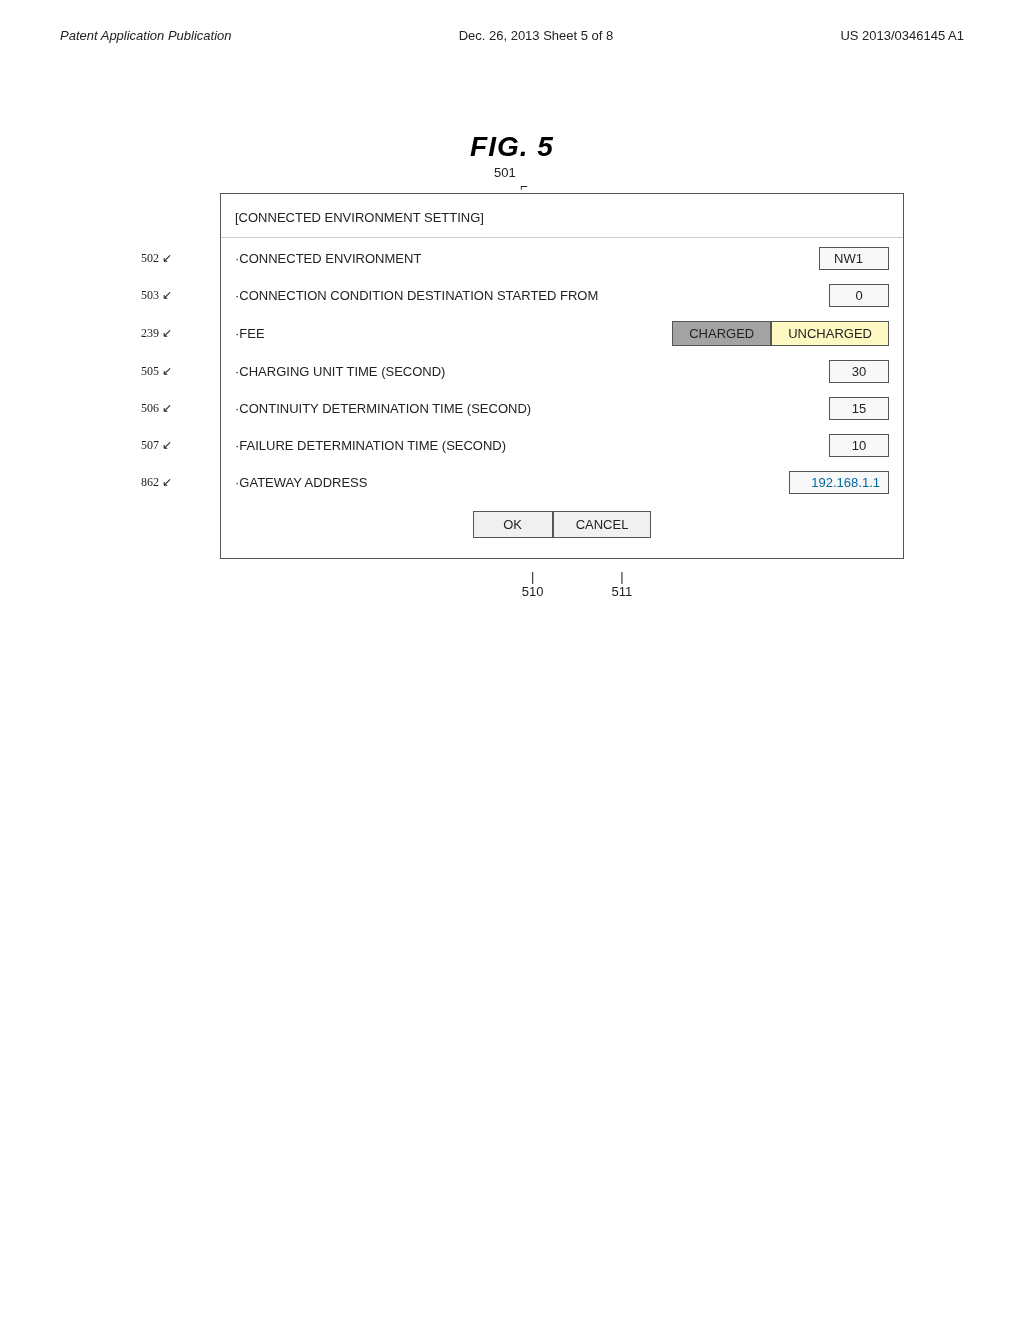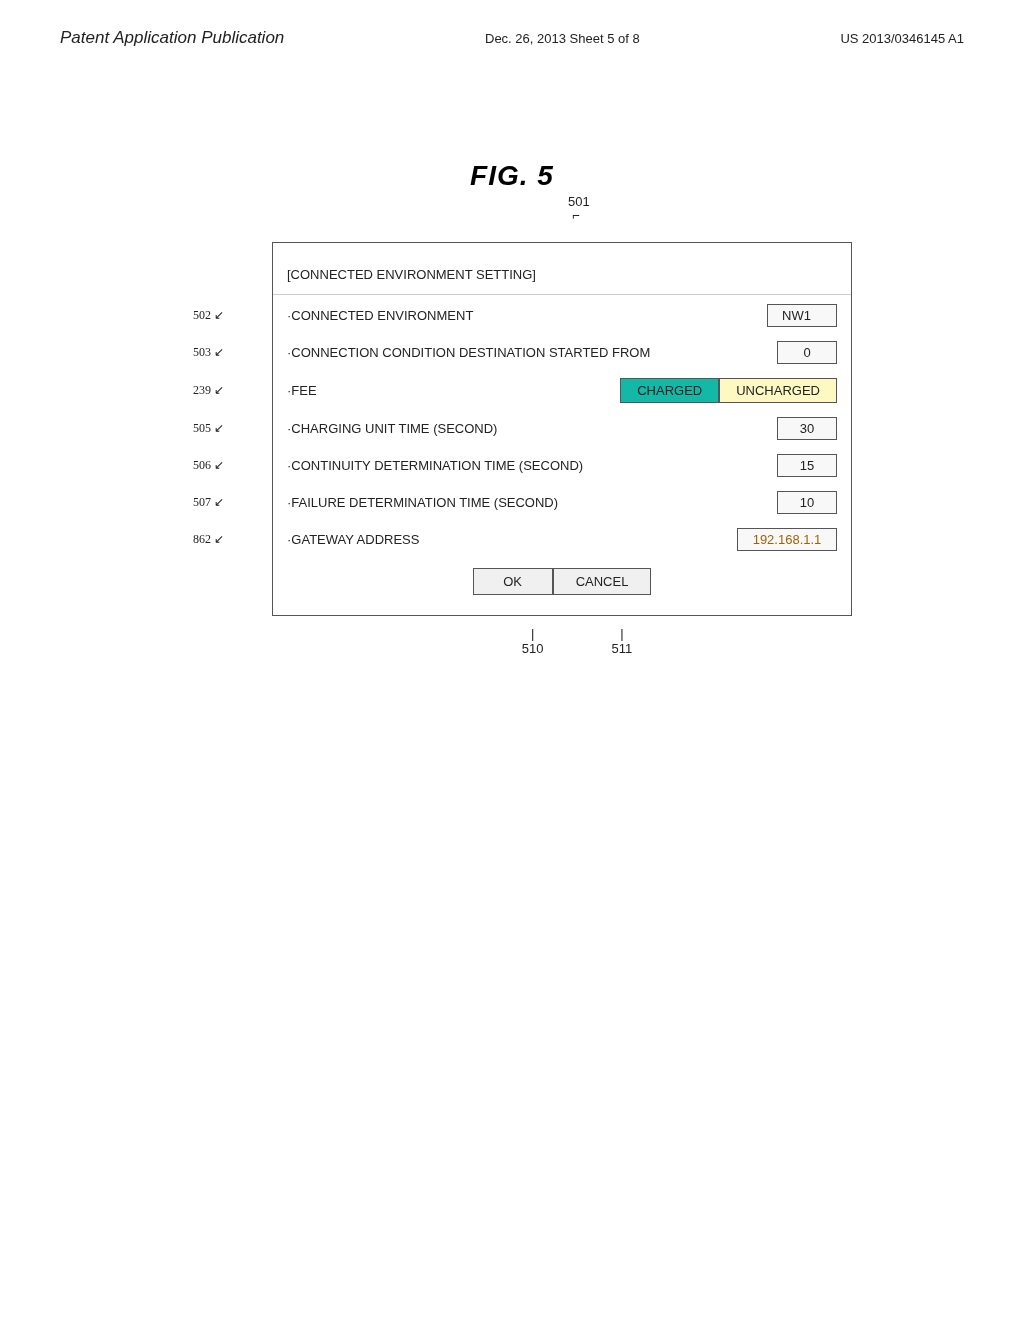--- a/index.html
+++ b/index.html
@@ -21,52 +21,51 @@
       display: flex;
       justify-content: space-between;
       align-items: center;
       padding: 28px 60px 0 60px;
       font-size: 13px;
       color: #222;
     }
 
     .header-left {
       font-style: italic;
-      font-size: 17px;
+      font-size: 13px;
     }
 
     .header-center {
       font-size: 13px;
     }
 
     .header-right {
       font-size: 13px;
     }
 
     .fig-title {
       text-align: center;
-      margin-top: 112px;
+      margin-top: 88px;
       font-size: 28px;
       font-weight: bold;
       font-style: italic;
       letter-spacing: 1px;
     }
 
     .diagram-area {
       display: flex;
       justify-content: center;
       margin-top: 30px;
     }
 
     .dialog-box {
       border: 1.5px solid #555;
       background: #ffffff;
-      padding: 18px 0 14px 0;
-      width: 580px;
-      margin-top: 20px;
+      padding: 10px 0 14px 0;
+      width: 684px;
     }
 
     .dialog-title-row {
       padding: 6px 14px 10px 14px;
       font-size: 13px;
       font-weight: normal;
       color: #222;
     }
 
     .dialog-row {
@@ -107,23 +106,23 @@
       color: #222;
       min-width: 60px;
       text-align: center;
     }
 
     .input-box-wide {
       border: 1.5px solid #555;
       background: #f8f8f8;
       padding: 3px 8px;
       font-size: 13px;
-      color: #a16207;
+      color: #0369a1;
       min-width: 100px;
-      text-align: center;
+      text-align: right;
     }
 
     .button-row {
       display: flex;
       justify-content: center;
       align-items: flex-start;
       padding: 10px 14px 6px 14px;
       gap: 0;
       position: relative;
     }
@@ -148,21 +147,21 @@
       border: 1.5px solid #555;
       background: #fef9c3;
       padding: 4px 16px;
       font-size: 13px;
       color: #222;
       min-width: 90px;
       text-align: center;
     }
 
     .fee-btn.active {
-      background: #14b8a6;
+      background: #a3a3a3;
     }
 
     .nw1-box {
       border: 1.5px solid #555;
       background: #f8f8f8;
       padding: 3px 14px;
       font-size: 13px;
       color: #222;
       min-width: 70px;
       text-align: left;
@@ -180,21 +179,21 @@
   <span class="header-left">Patent Application Publication</span>
   <span class="header-center">Dec. 26, 2013   Sheet 5 of 8</span>
   <span class="header-right">US 2013/0346145 A1</span>
 </div>
 
 <div class="fig-title">FIG. 5</div>
 
 <div class="diagram-area">
   <div style="position: relative; margin-left: 100px;">
 
-    <div style="position: absolute; top: -28px; left: 296px; font-size: 13px; color:#222;">501</div>
+    <div style="position: absolute; top: -28px; left: 274px; font-size: 13px; color:#222;">501</div>
     <div style="position: absolute; top: -14px; left: 300px; font-size: 13px; color:#222;">⌐</div>
 
     <div class="dialog-box">
 
       <div class="dialog-title-row">[CONNECTED ENVIRONMENT SETTING]</div>
       <div class="divider-line"></div>
 
       <div class="dialog-row">
         <div class="row-ref">
           <span>502 ↙</span>

